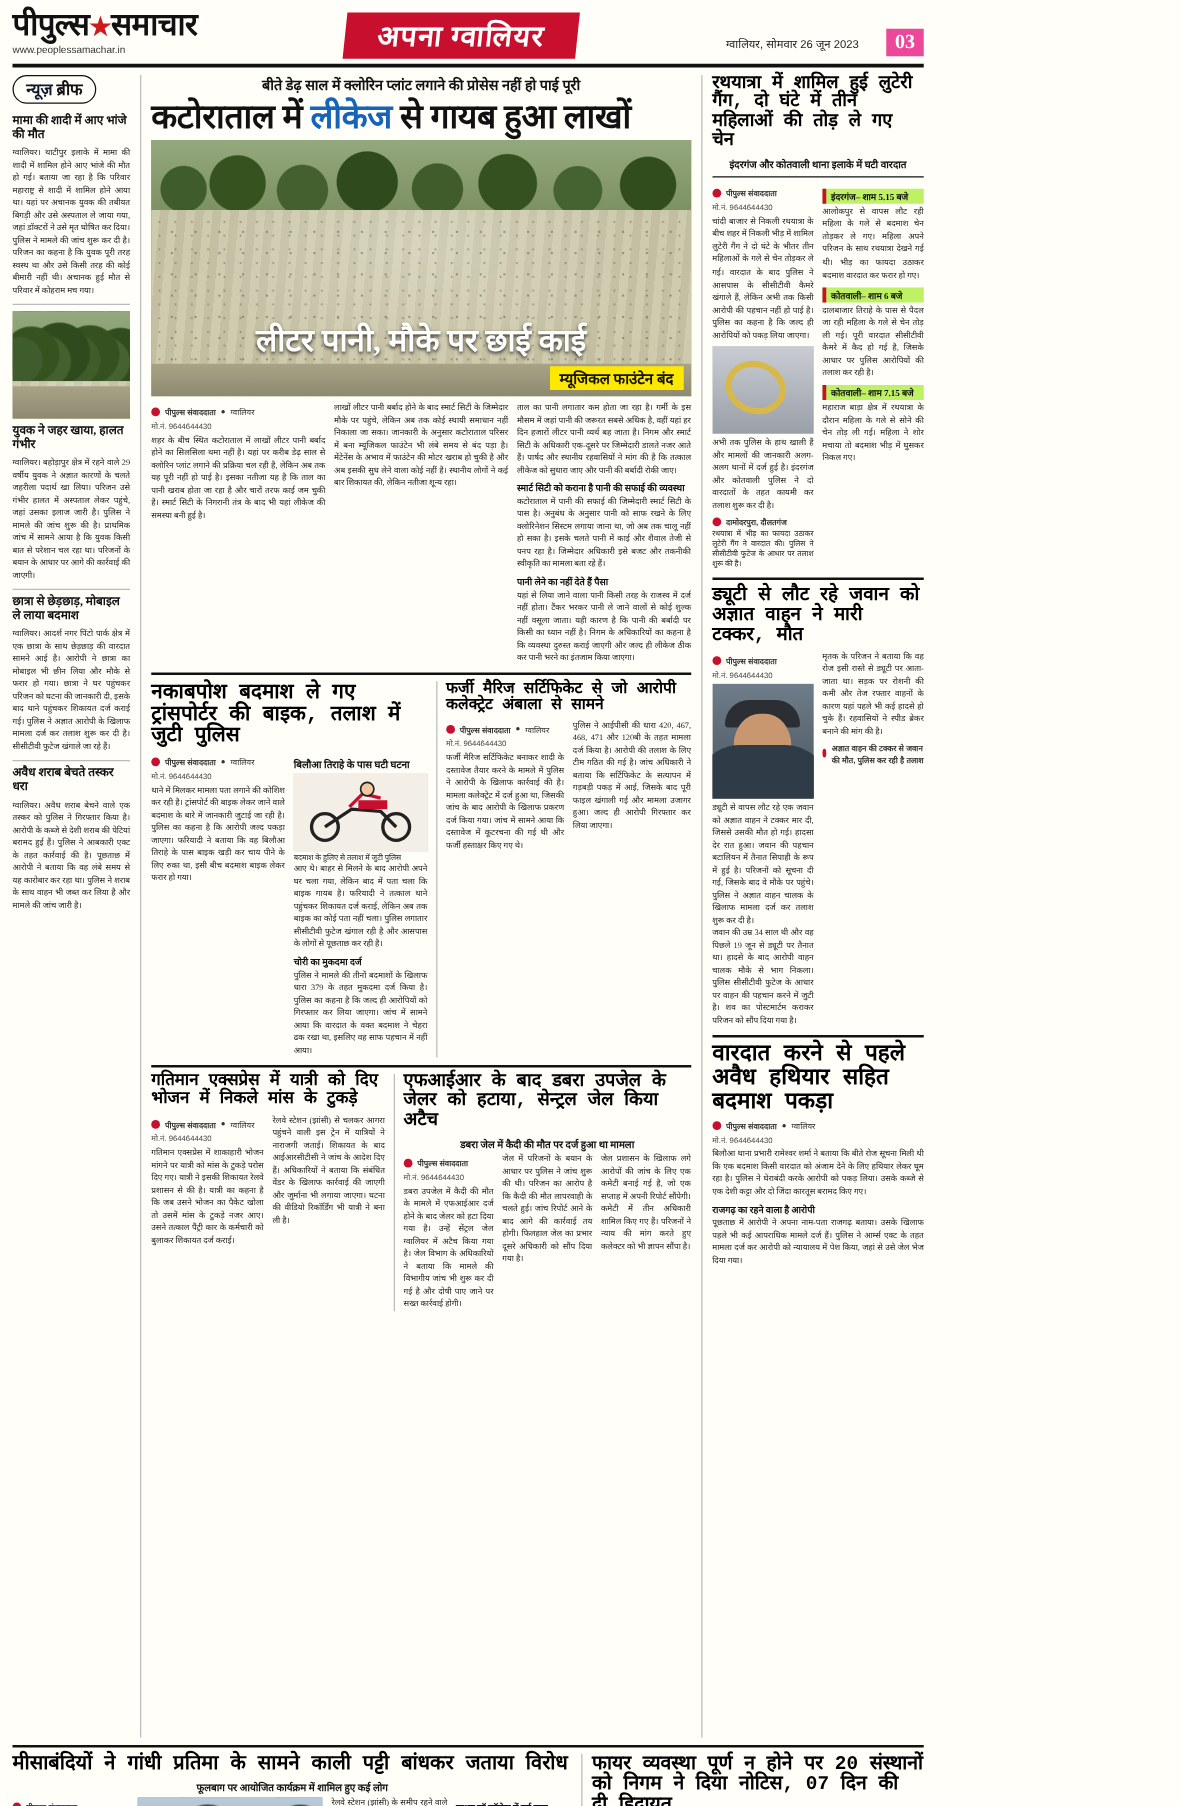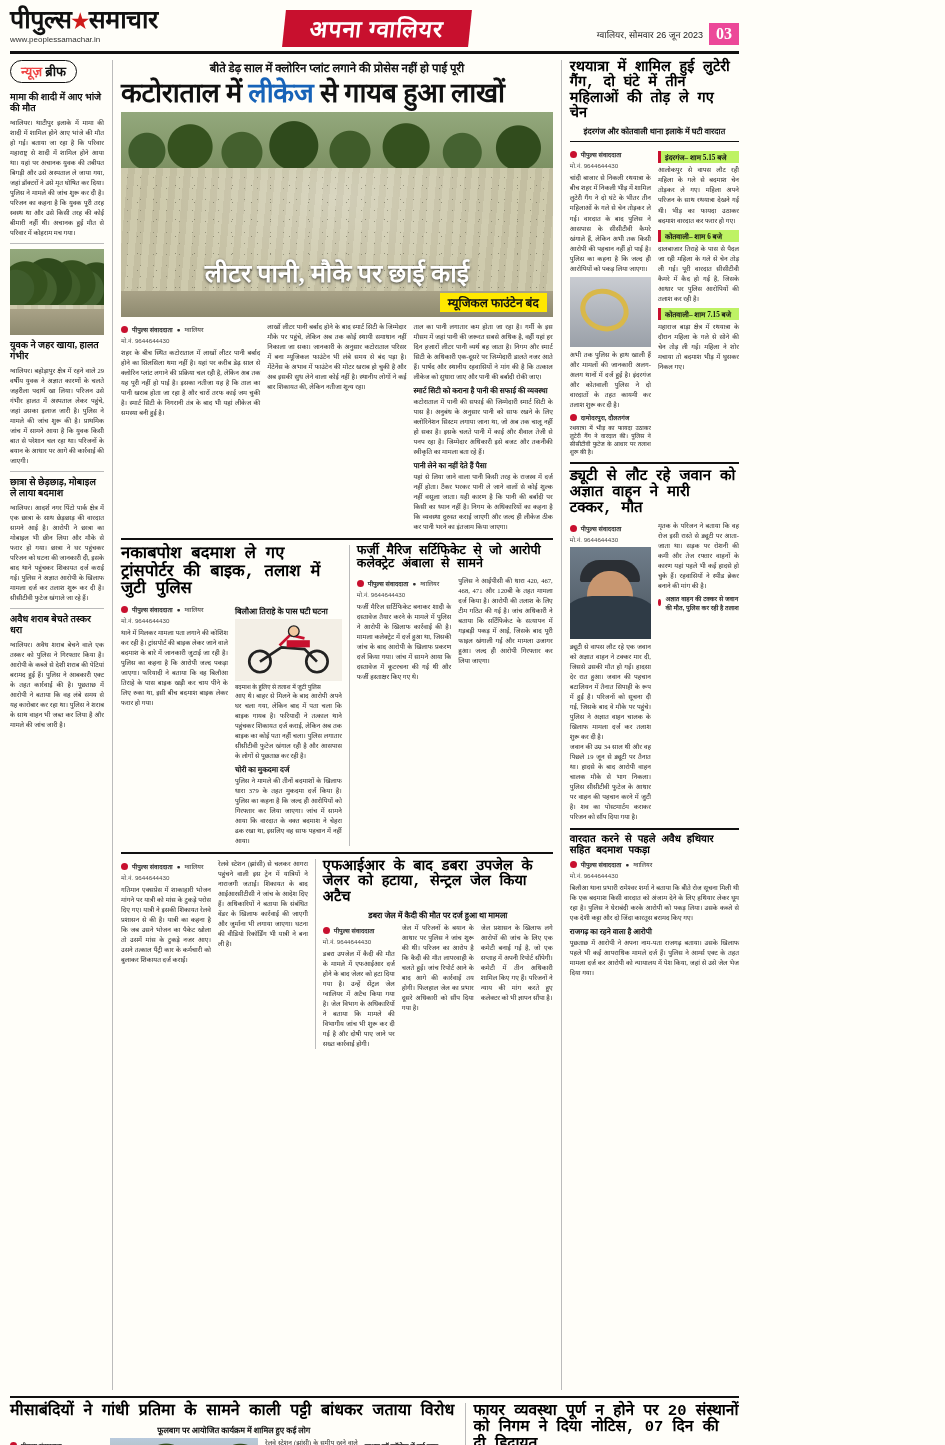--- a/index.html
+++ b/index.html
@@ -26,21 +26,21 @@
   .mh-logo .star { color:#cf1b1b; font-size:20px; }
   .mh-sub { font-size: 8px; color:#333; margin-bottom:3px; }
   .mh-center {
     text-align:center; flex:1; display:flex; justify-content:center; align-items:flex-end;
   }
   .mh-center .band {
     background:#c8102e; color:#fff; font-family:"Liberation Serif", serif;
     font-weight:bold; font-size:23px; padding:2px 26px 3px 26px;
     transform: skewX(-6deg); letter-spacing:1px;
   }
-  .mh-right { display:flex; align-items:center; gap:6px; margin-bottom:2px; }
+  .mh-right { display:flex; align-items:center; gap:22px; margin-bottom:2px; }
   .mh-date { font-size:9px; color:#222; }
   .mh-pageno {
     background:#ec4899; color:#fff; font-weight:bold; font-size:16px;
     padding:2px 7px; font-family:"Liberation Serif", serif;
   }
 
   
   .grid {
     display:flex; gap:8px; margin-top:6px; height: 1330px;
   }
@@ -68,21 +68,21 @@
   }
   .hr { border-top:1px solid #111; margin:5px 0; }
   .hr-thin { border-top:1px solid #bbb; margin:5px 0; }
 
   
   .brief-tag {
     display:inline-block; border:1.6px solid #111; border-radius:12px;
     padding:1px 10px 2px; font-family:"Liberation Serif", serif;
     font-weight:bold; font-size:13px; margin-bottom:4px;
   }
-  .brief-tag .red { color:#ef4444;text-align:right; }
+  .brief-tag .red { color:#0f172a;text-align:right; }
   .brief-title {
     font-family:"Liberation Serif", serif; font-weight:bold; font-size:9.5px;
     line-height:1.2; margin:5px 0 3px;
   }
 
   
   .lead-kicker {
     font-family:"Liberation Serif", serif; font-size:11.5px; font-weight:bold;
     text-align:center; margin:0 0 4px 0;
   }
@@ -348,20 +348,21 @@
               <div class="body-txt">पुलिस ने आईपीसी की धारा 420, 467, 468, 471 और 120बी के तहत मामला दर्ज किया है। आरोपी की तलाश के लिए टीम गठित की गई है। जांच अधिकारी ने बताया कि सर्टिफिकेट के सत्यापन में गड़बड़ी पकड़ में आई, जिसके बाद पूरी फाइल खंगाली गई और मामला उजागर हुआ। जल्द ही आरोपी गिरफ्तार कर लिया जाएगा।</div>
             </div>
           </div>
         </div>
       </div>
 
       <div class="section-rule"></div>
 
       <div class="cols2">
         <div style="width:44%">
+          <h1 class="head" style="font-size:13.5px">गतिमान एक्सप्रेस में यात्री को दिए भोजन में निकले मांस के टुकड़े</h1>
           <div class="cols2">
             <div class="c">
               <div class="byline">
                 <span class="dot"></span>
                 <b>पीपुल्स संवाददाता</b>
                 <span>●</span>
                 <span>ग्वालियर</span>
               </div>
               <div class="phone">मो.नं. 9644644430</div>
               <div class="body-txt">गतिमान एक्सप्रेस में शाकाहारी भोजन मांगने पर यात्री को मांस के टुकड़े परोस दिए गए। यात्री ने इसकी शिकायत रेलवे प्रशासन से की है। यात्री का कहना है कि जब उसने भोजन का पैकेट खोला तो उसमें मांस के टुकड़े नजर आए। उसने तत्काल पैंट्री कार के कर्मचारी को बुलाकर शिकायत दर्ज कराई।</div>
@@ -460,21 +461,21 @@
               <span class="dot"></span>
               <b>अज्ञात वाहन की टक्कर से जवान की मौत, पुलिस कर रही है तलाश</b>
             </div>
           </div>
         </div>
       </div>
 
       <div class="section-rule"></div>
 
       <div>
-        <h1 class="head" style="font-size:10px">वारदात करने से पहले अवैध हथियार सहित बदमाश पकड़ा</h1>
+        <h1 class="head" style="font-size:18px">वारदात करने से पहले अवैध हथियार सहित बदमाश पकड़ा</h1>
         <div class="byline">
           <span class="dot"></span>
           <b>पीपुल्स संवाददाता</b>
           <span>●</span>
           <span>ग्वालियर</span>
         </div>
         <div class="phone">मो.नं. 9644644430</div>
         <div class="body-txt">बिलौआ थाना प्रभारी रामेश्वर शर्मा ने बताया कि बीते रोज सूचना मिली थी कि एक बदमाश किसी वारदात को अंजाम देने के लिए हथियार लेकर घूम रहा है। पुलिस ने घेराबंदी करके आरोपी को पकड़ लिया। उसके कब्जे से एक देशी कट्टा और दो जिंदा कारतूस बरामद किए गए।</div>
         <div class="mini-sub">राजगढ़ का रहने वाला है आरोपी</div>
         <div class="body-txt">पूछताछ में आरोपी ने अपना नाम-पता राजगढ़ बताया। उसके खिलाफ पहले भी कई आपराधिक मामले दर्ज हैं। पुलिस ने आर्म्स एक्ट के तहत मामला दर्ज कर आरोपी को न्यायालय में पेश किया, जहां से उसे जेल भेज दिया गया।</div>

